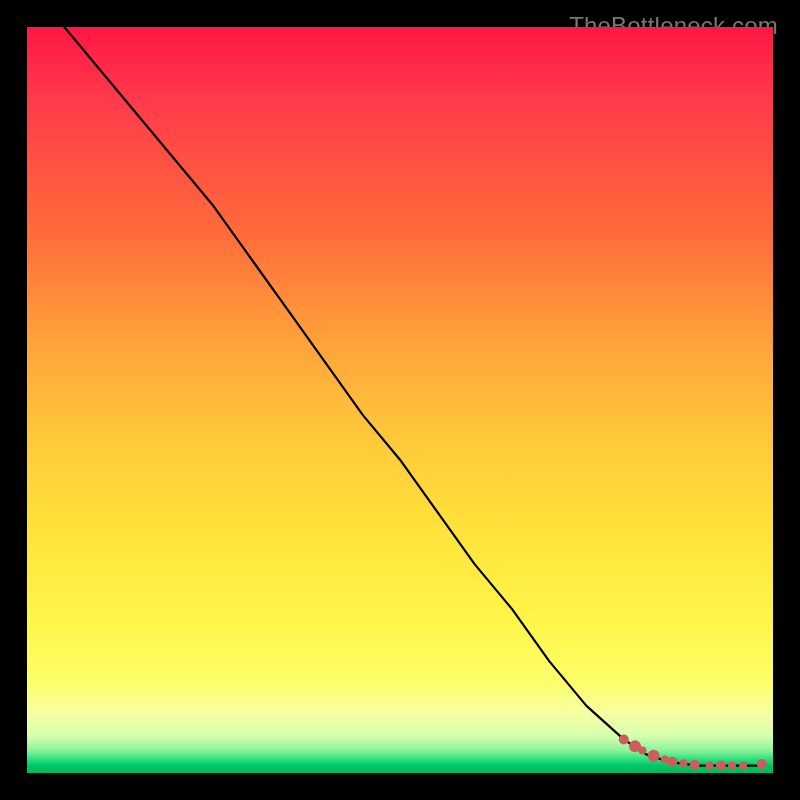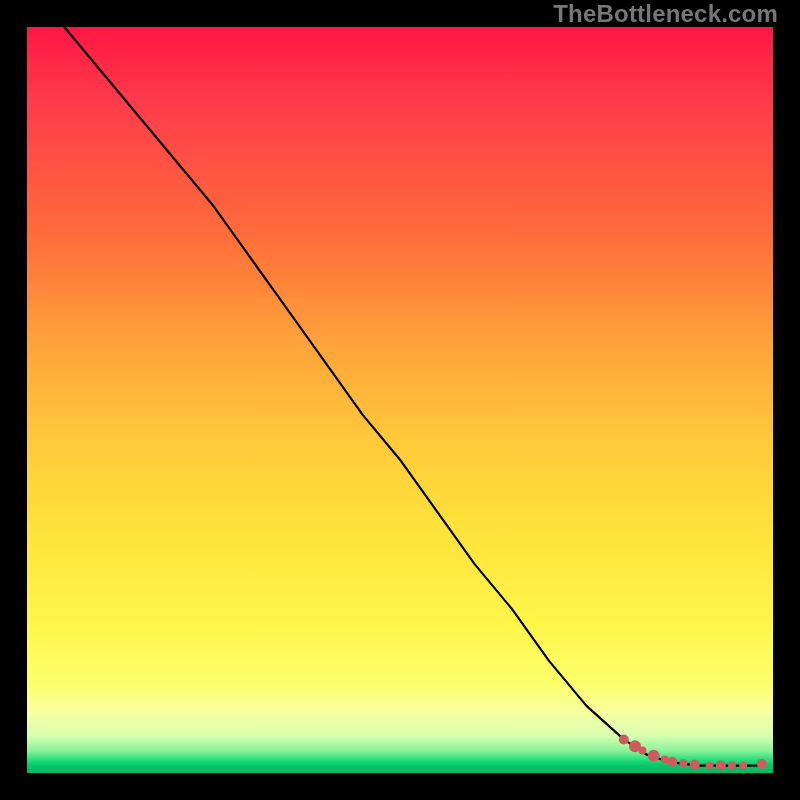--- a/index.html
+++ b/index.html
@@ -37,25 +37,25 @@
       #f6ffa2 92%,
       #d7ffb0 95%,
       #8cf29a 97%,
       #28e07a 98.2%,
       #00c76a 99%,
       #00b85e 100%
     );
   }
   .watermark {
     position: absolute;
-    top: 0;
+    top: 12px;
     right: 22px;
     color: #777;
     font-size: 24px;
-    font-weight: 700;
+    font-weight: 400;
     letter-spacing: 0.2px;
     pointer-events: none;
     margin-left: 13px;
   }
   svg.overlay {
     position: absolute;
     left: 0;
     top: 0;
     width: 746px;
     height: 746px;

